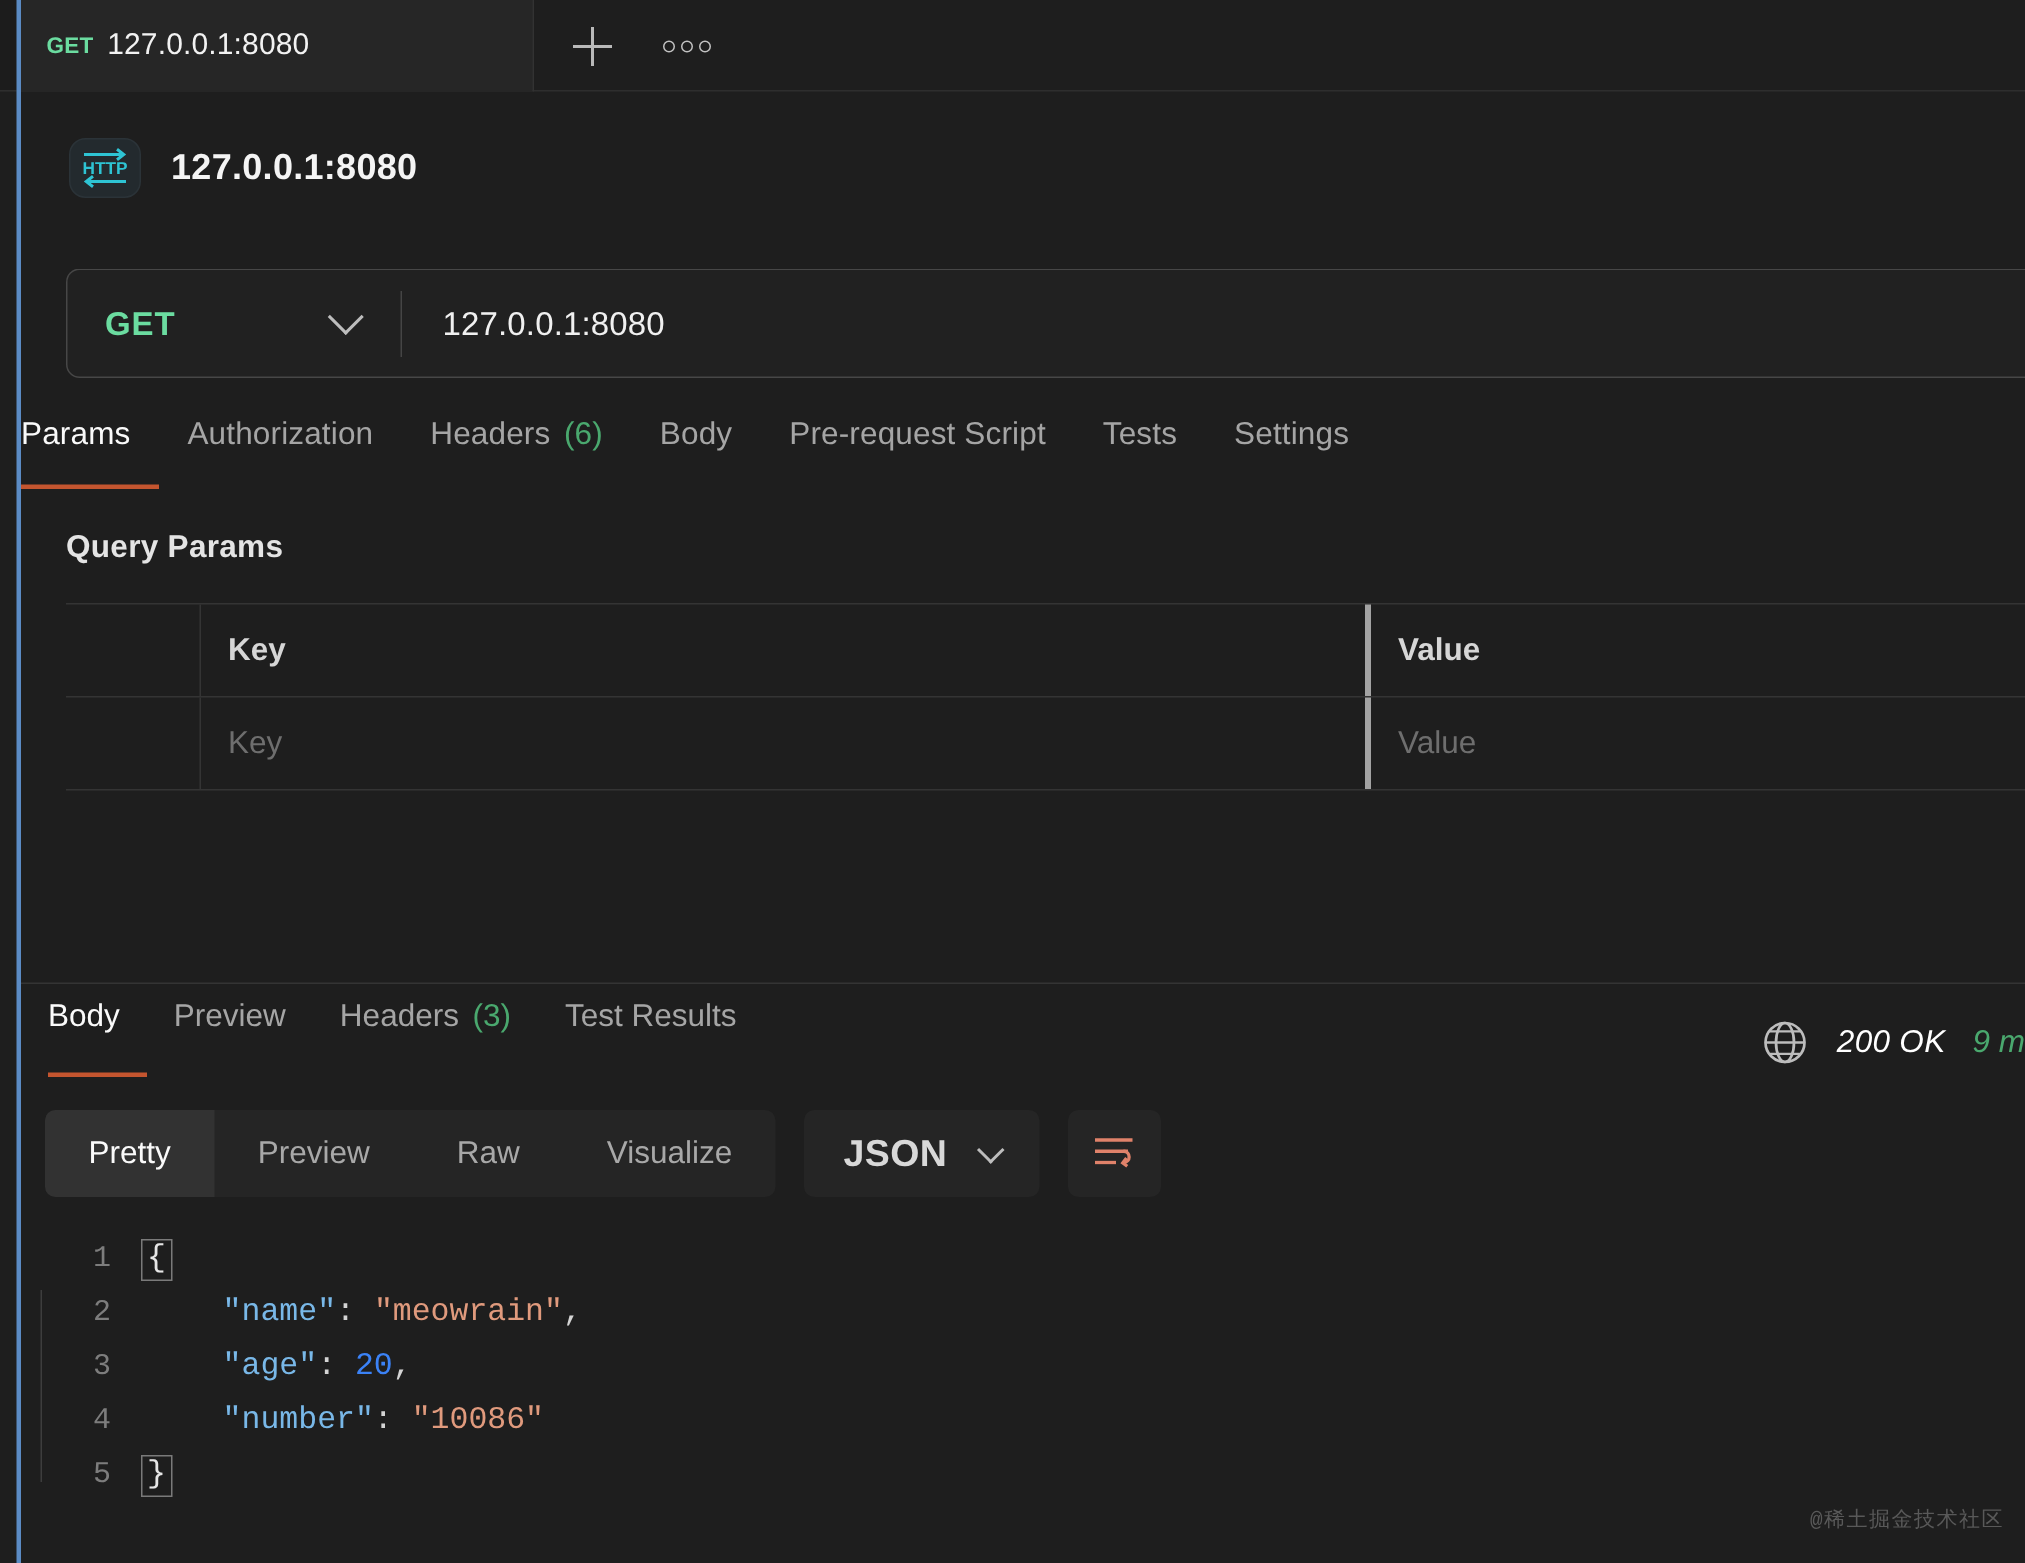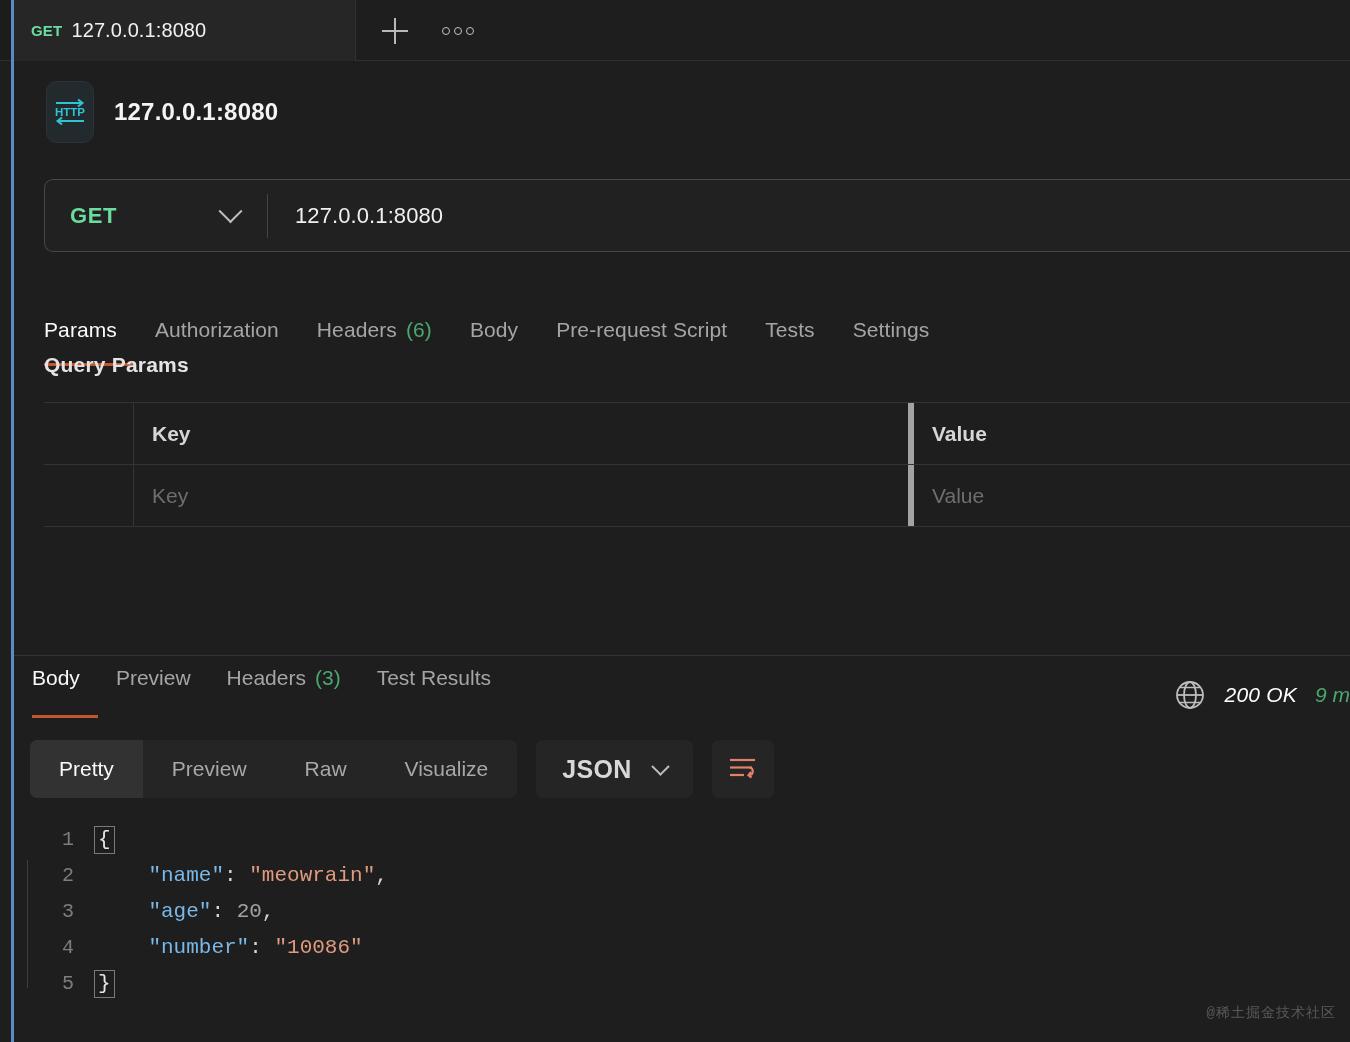--- a/index.html
+++ b/index.html
@@ -110,21 +110,21 @@
   .req-header {
     position: absolute;
     left: 14px; top: 61px;
     width: 1336px; height: 102px;
     display: flex;
     align-items: center;
     padding-left: 32px;
     gap: 20px;
   }
   .http-badge {
-    width: 48px; height: 62px;
+    width: 48px; height: 40px;
     border-radius: 11px;
     background: #232a2e;
     border: 1px solid #2b3338;
     display: flex;
     align-items: center;
     justify-content: center;
     flex: none;
   }
   .req-name {
     font-size: 24px;
@@ -184,23 +184,21 @@
     cursor: text;
   }
 
   
   .req-tabs {
     position: absolute;
     left: 14px; top: 278px;
     width: 1336px; height: 52px;
     display: flex;
     align-items: flex-end;
-    padding-left: 30px;
     gap: 0;
-    margin-top: 40px;
   }
   .rtab {
     position: relative;
     height: 52px;
     padding: 0 19px;
     display: flex;
     align-items: flex-start;
     font-size: 21px;
     color: #a5a5a5;
     cursor: pointer;
@@ -240,21 +238,21 @@
     height: 62px;
     border-bottom: 1px solid #343434;
   }
   .qp-check {
     width: 90px;
     border-right: 1px solid #343434;
     flex: none;
   }
   .qp-key {
     width: 780px;
-    border-right: 6px solid #a3a3a3;
+    border-right: 4px solid #a3a3a3;
     display: flex;
     align-items: center;
     padding-left: 18px;
     flex: none;
   }
   .qp-val {
     flex: 1;
     display: flex;
     align-items: center;
     padding-left: 18px;
@@ -415,21 +413,21 @@
     user-select: none;
   }
   .code-text {
     flex: 1;
     white-space: pre;
     color: #d4d4d4;
     position: relative;
   }
   .tok-key   { color: #79b8e8; }
   .tok-str   { color: #e09a7d; }
-  .tok-num   { color: #a3a3a3; margin-top: 36px; }
+  .tok-num   { color: #3b82f6; margin-top: 36px; }
   .tok-punc  { color: #d4d4d4; }
   .brace-hl {
     display: inline-block;
     border: 1px solid #7a7a7a;
     padding: 0 3px;
     margin-left: -4px;
     color: #e6e6e6;
     line-height: 26px;
   }
   .indent-guide {

